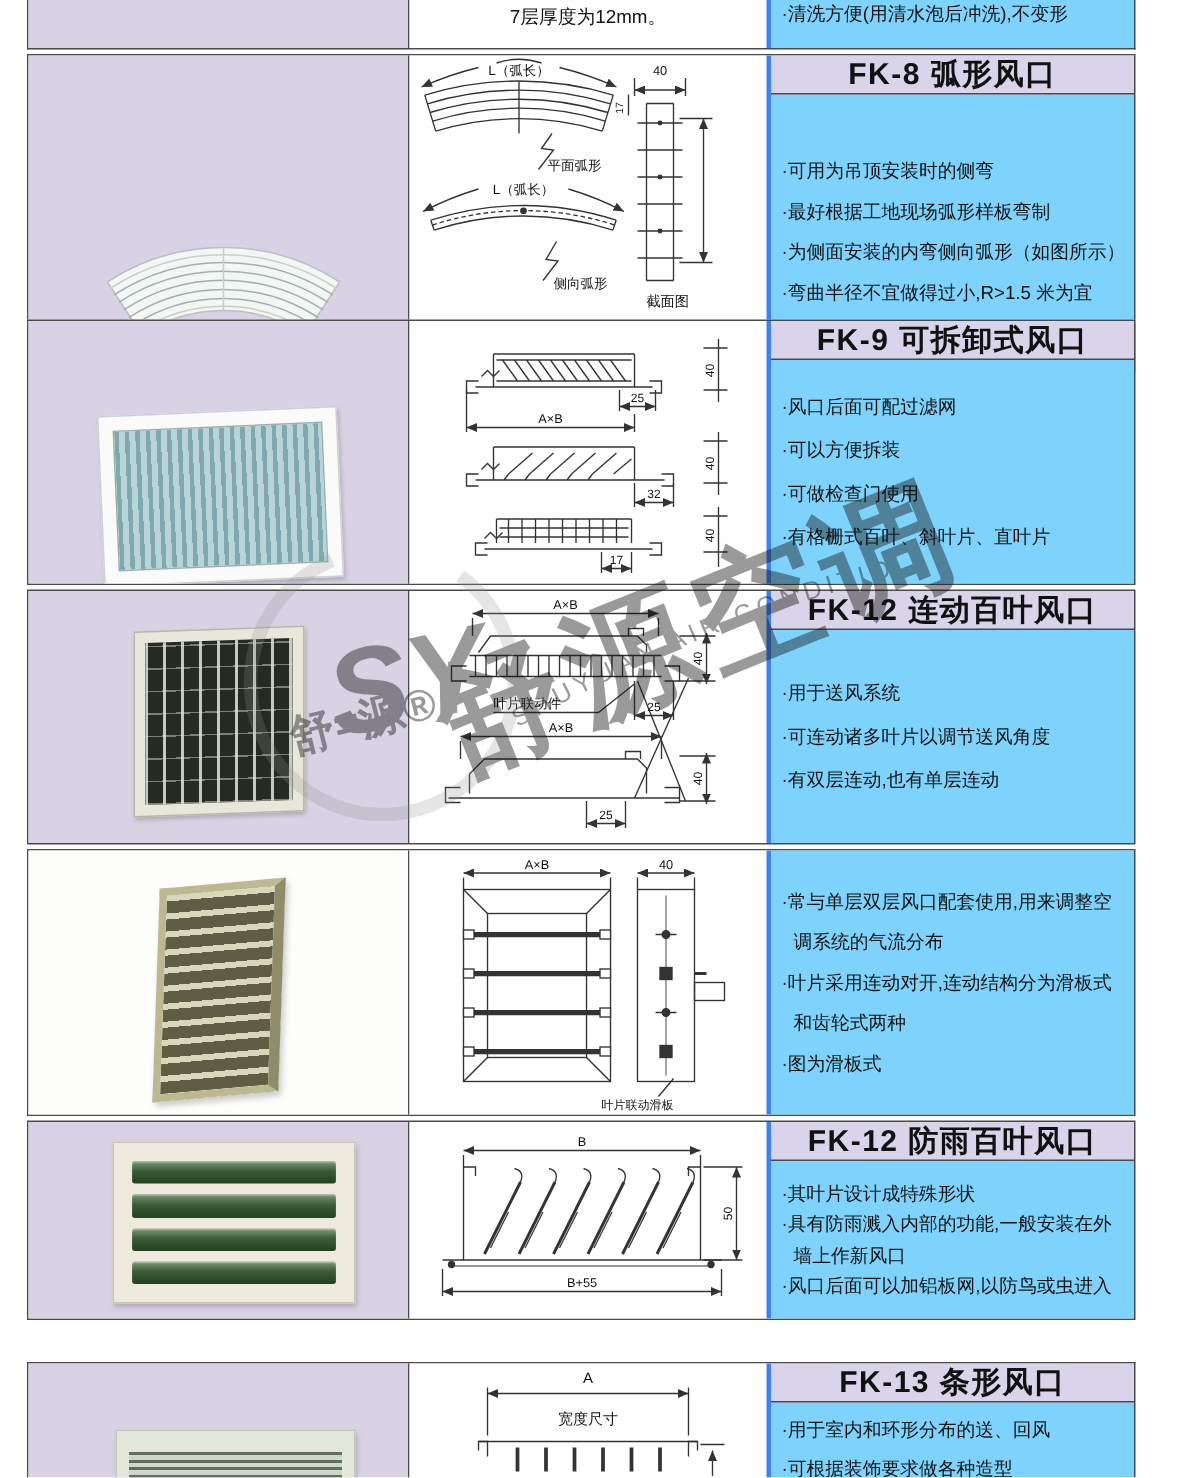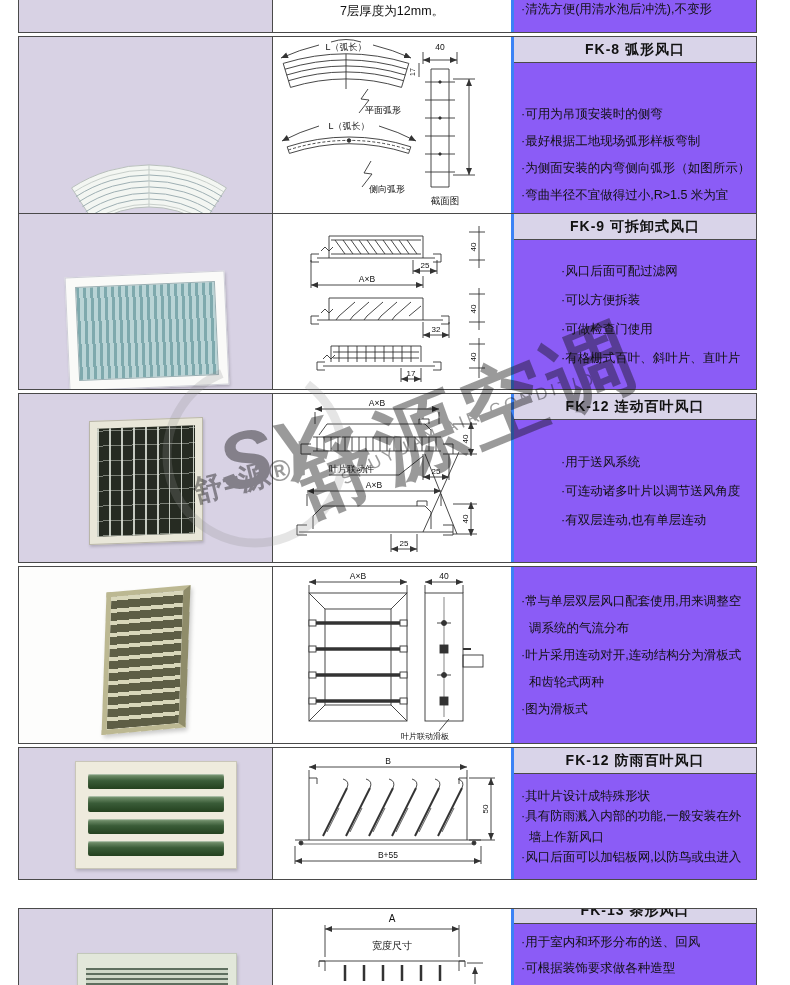--- a/index.html
+++ b/index.html
@@ -13,32 +13,32 @@
     position:absolute;left:18px;width:739px;
     display:flex;box-sizing:border-box;
     border:1px solid #4a4a4a;background:#fff;
   }
   .cut-top{border-top:none;}
   .cut-bottom{border-bottom:none;}
   .cell{box-sizing:border-box;height:100%;position:relative;}
   .photo-cell{width:254px;border-right:1px solid #4a4a4a;background:#d8d2e4;overflow:hidden;}
   .photo-cell.white{background:#fdfdfc;}
   .draw-cell{width:241px;border-right:3px solid #3b82f6;background:#fff;overflow:hidden;}
-  .text-cell{flex:1;display:flex;flex-direction:column;background:#8b5cf6;overflow:hidden;justify-content:flex-end;}
+  .text-cell{flex:1;display:flex;flex-direction:column;background:#7dd3fc;overflow:hidden;}
   .hdr{
     height:25px;flex:0 0 25px;background:#d9d4e9;border-bottom:1px solid #4a4a4a;
     display:flex;align-items:center;justify-content:center;
-    font-size:14px;font-weight:bold;letter-spacing:1px;
+    font-size:20px;font-weight:bold;letter-spacing:1px;
   }
   .bullets{
     flex:1;display:flex;flex-direction:column;justify-content:center;
     padding:4px 4px 4px 7px;font-size:12.5px;
   }
   .bullets div{padding-left:8px;text-indent:-8px;line-height:27px;}
-  .lh29 div{line-height:29px;margin-left:40px;}
+  .lh29 div{line-height:29px;}
   .lh20 div{line-height:20.5px;}
   .lh26 div{line-height:26px;}
   .top-note{
     text-align:center;font-size:12.5px;padding-top:3px;
   }
   .top-bullets{justify-content:flex-start;margin-top:-7px;}
   .top-bullets div{line-height:24px;}
   .fk13-bullets{justify-content:flex-start;padding-top:5px;}
   
   .pobj{position:absolute;}

